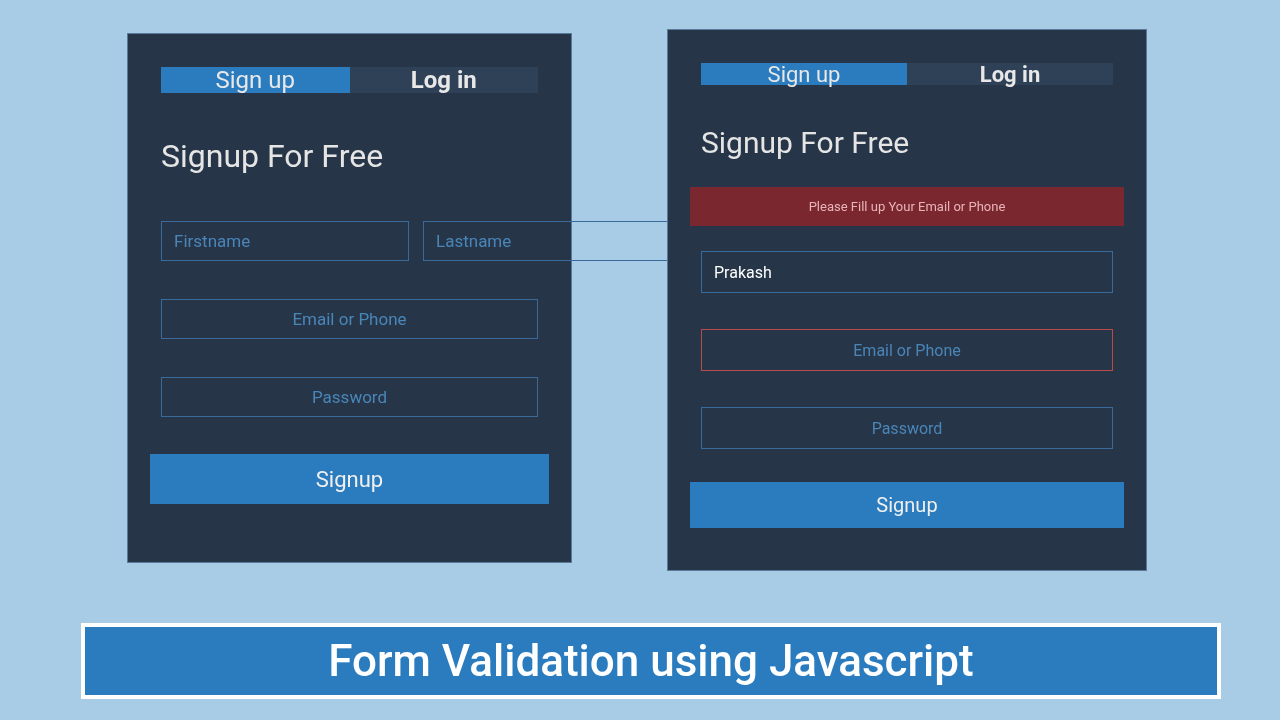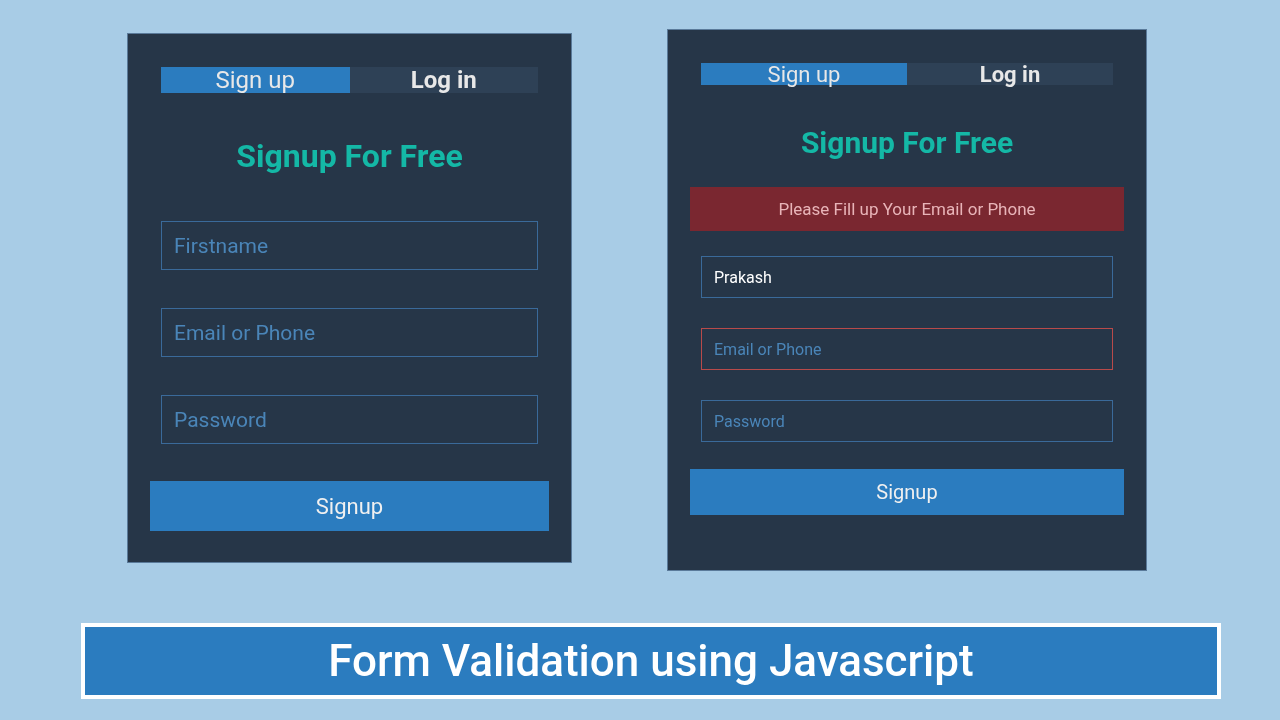--- a/index.html
+++ b/index.html
@@ -56,69 +56,69 @@
       font-size: 22px;
     }
     .tab.active {
       background: #2b7cbf;
     }
     .tab.inactive {
       background: #2e4156;
       font-weight: bold;
     }
     .card-title {
-      text-align: center;
-      color: #14b8a6;
+      color: #e5e5e5;
       font-size: 32px;
-      font-weight: 700;
+      font-weight: 400;
       margin-bottom: 24px;
     }
     .card-right .card-title {
       font-size: 30px;
       margin-bottom: 16px;
     }
     .error-banner {
       background: #7a2730;
       color: #e8b4b8;
       text-align: center;
       padding: 12px 8px;
-      font-size: 17px;
+      font-size: 13px;
       margin-bottom: 14px;
     }
     .row {
       display: flex;
       gap: 14px;
       margin-bottom: 16px;
     }
     .card-right .row {
       gap: 20px;
-      margin-bottom: 8px;
+      margin-bottom: 14px;
     }
     .input-field {
       flex: 1;
-      height: 49px;
+      height: 40px;
       background: transparent;
       border: 1px solid #3a6a9a;
       color: #fff;
-      font-size: 21px;
+      font-size: 17px;
       padding: 0 12px;
       outline: none;
     }
     .card-right .input-field {
       height: 42px;
       font-size: 16px;
     }
     .input-field::placeholder {
       color: #4a85b8;
     }
     .input-field.error {
       border: 1px solid #b84a4a;
     }
     .full {
       width: 100%;
+      text-align: center;
     }
     .submit-btn {
       width: 100%;
       height: 50px;
       background: #2b7cbf;
       border: none;
       color: #f0f0f0;
       font-size: 22px;
       cursor: pointer;
       margin-top: 10px;
@@ -148,20 +148,21 @@
 <body>
 
 <div class="card card-left">
   <div class="tabs">
     <div class="tab active">Sign up</div>
     <div class="tab inactive">Log in</div>
   </div>
   <h2 class="card-title">Signup For Free</h2>
   <div class="row">
     <input class="input-field" placeholder="Firstname" value="" style="">
+    <input class="input-field" placeholder="Lastname" value="" style="">
   </div>
   <div class="row">
     <input class="input-field full" placeholder="Email or Phone" value="" style="">
   </div>
   <div class="row">
     <input class="input-field full" type="password" placeholder="Password" value="" style="">
   </div>
   <button class="submit-btn">Signup</button>
 </div>
 

